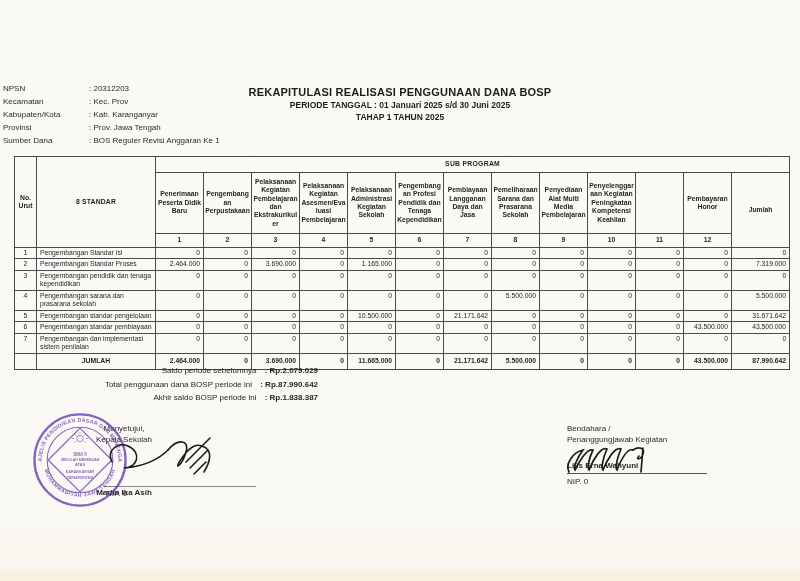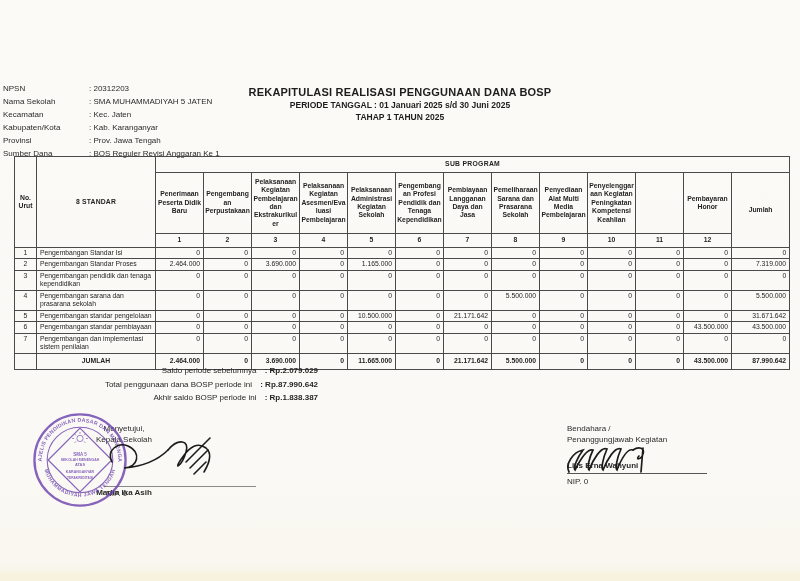--- a/index.html
+++ b/index.html
@@ -66,22 +66,21 @@
 <div class="page">
 
   <div class="title-block">
     <div class="title-1">REKAPITULASI REALISASI PENGGUNAAN DANA BOSP</div>
     <div class="title-2">PERIODE TANGGAL : 01 Januari 2025 s/d 30 Juni 2025</div>
     <div class="title-3">TAHAP 1 TAHUN 2025</div>
   </div>
 
   <div class="info-block" id="info-block">
       <div class="info-row"><span class="info-label">NPSN</span><span class="info-value">: 20312203</span></div>
-      <div class="info-row"><span class="info-label">Nama Sekolah</span><span class="info-value">: SMA MUHAMMADIYAH 5 JATEN</span></div>
-      <div class="info-row"><span class="info-label">Kecamatan</span><span class="info-value">: Kec. Jaten</span></div>
+      <div class="info-row"><span class="info-label">Kecamatan</span><span class="info-value">: Kec. Prov</span></div>
       <div class="info-row"><span class="info-label">Kabupaten/Kota</span><span class="info-value">: Kab. Karanganyar</span></div>
       <div class="info-row"><span class="info-label">Provinsi</span><span class="info-value">: Prov. Jawa Tengah</span></div>
       <div class="info-row"><span class="info-label">Sumber Dana</span><span class="info-value">: BOS Reguler Revisi Anggaran Ke 1</span></div>
     </div>
 
   <table class="main-table">
     <colgroup id="table-colgroup">
         <col style="width: 22px;">
         <col style="width: 119px;">
         <col style="width: 48px;">

